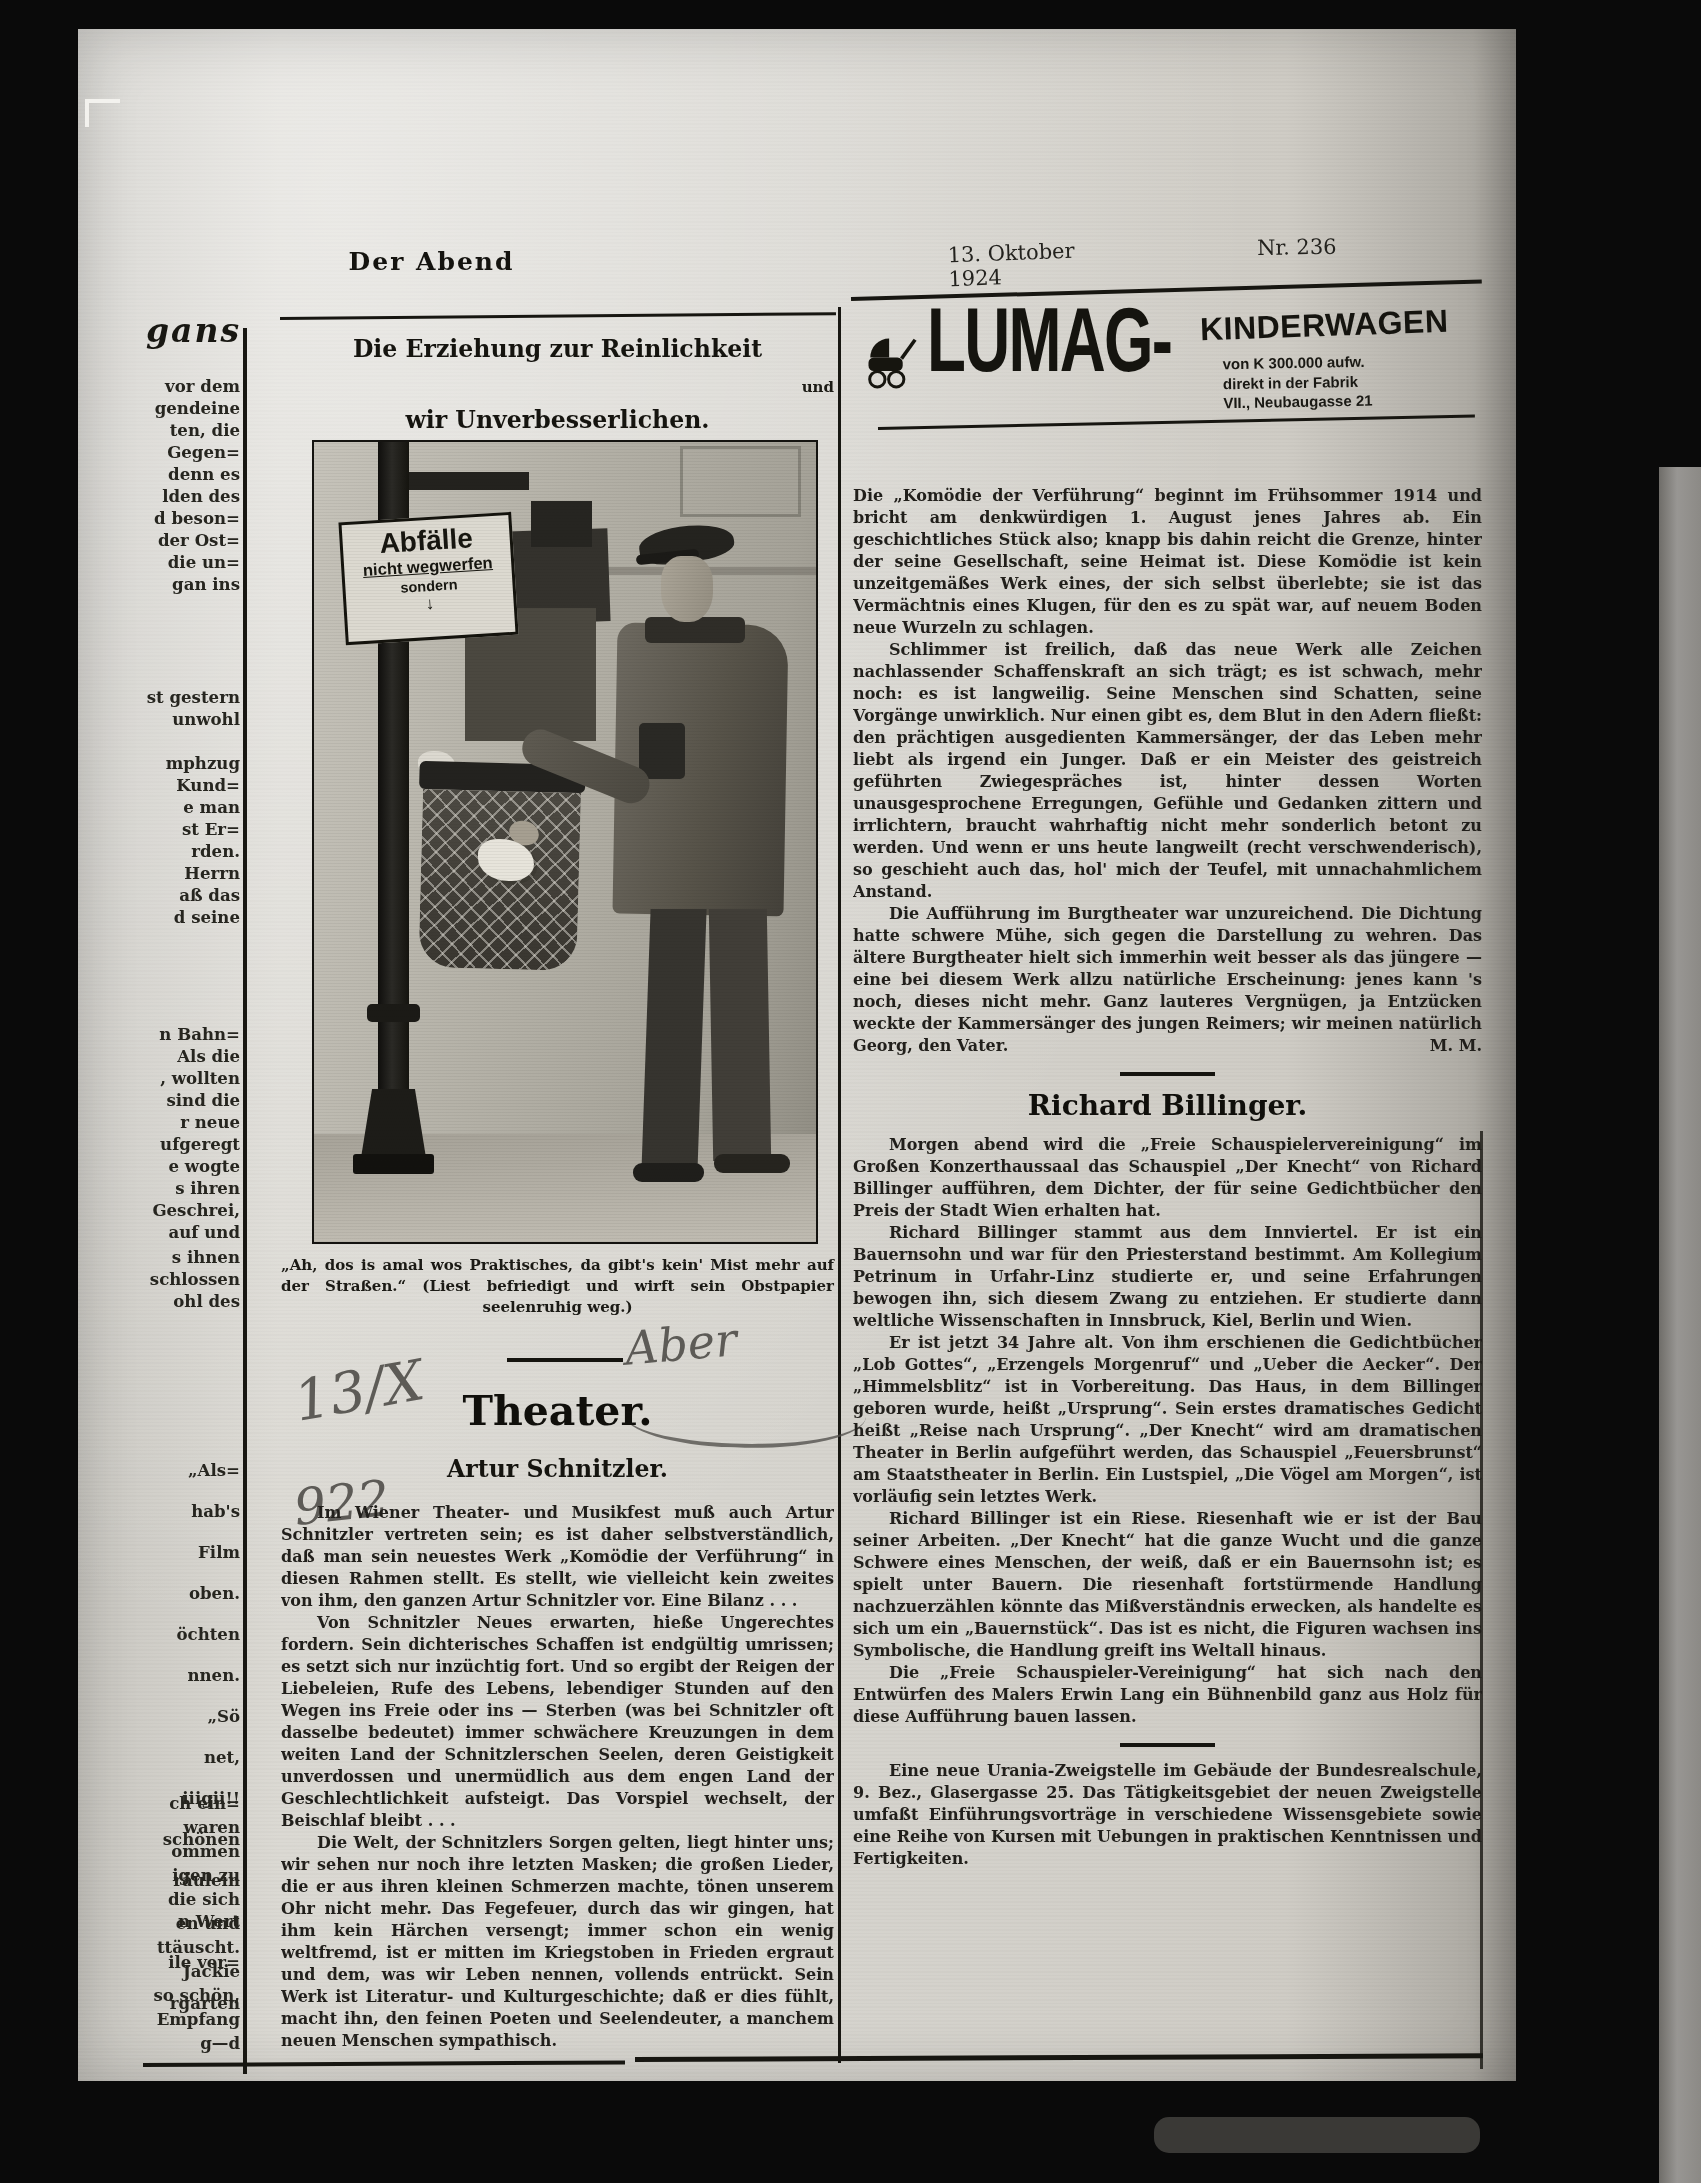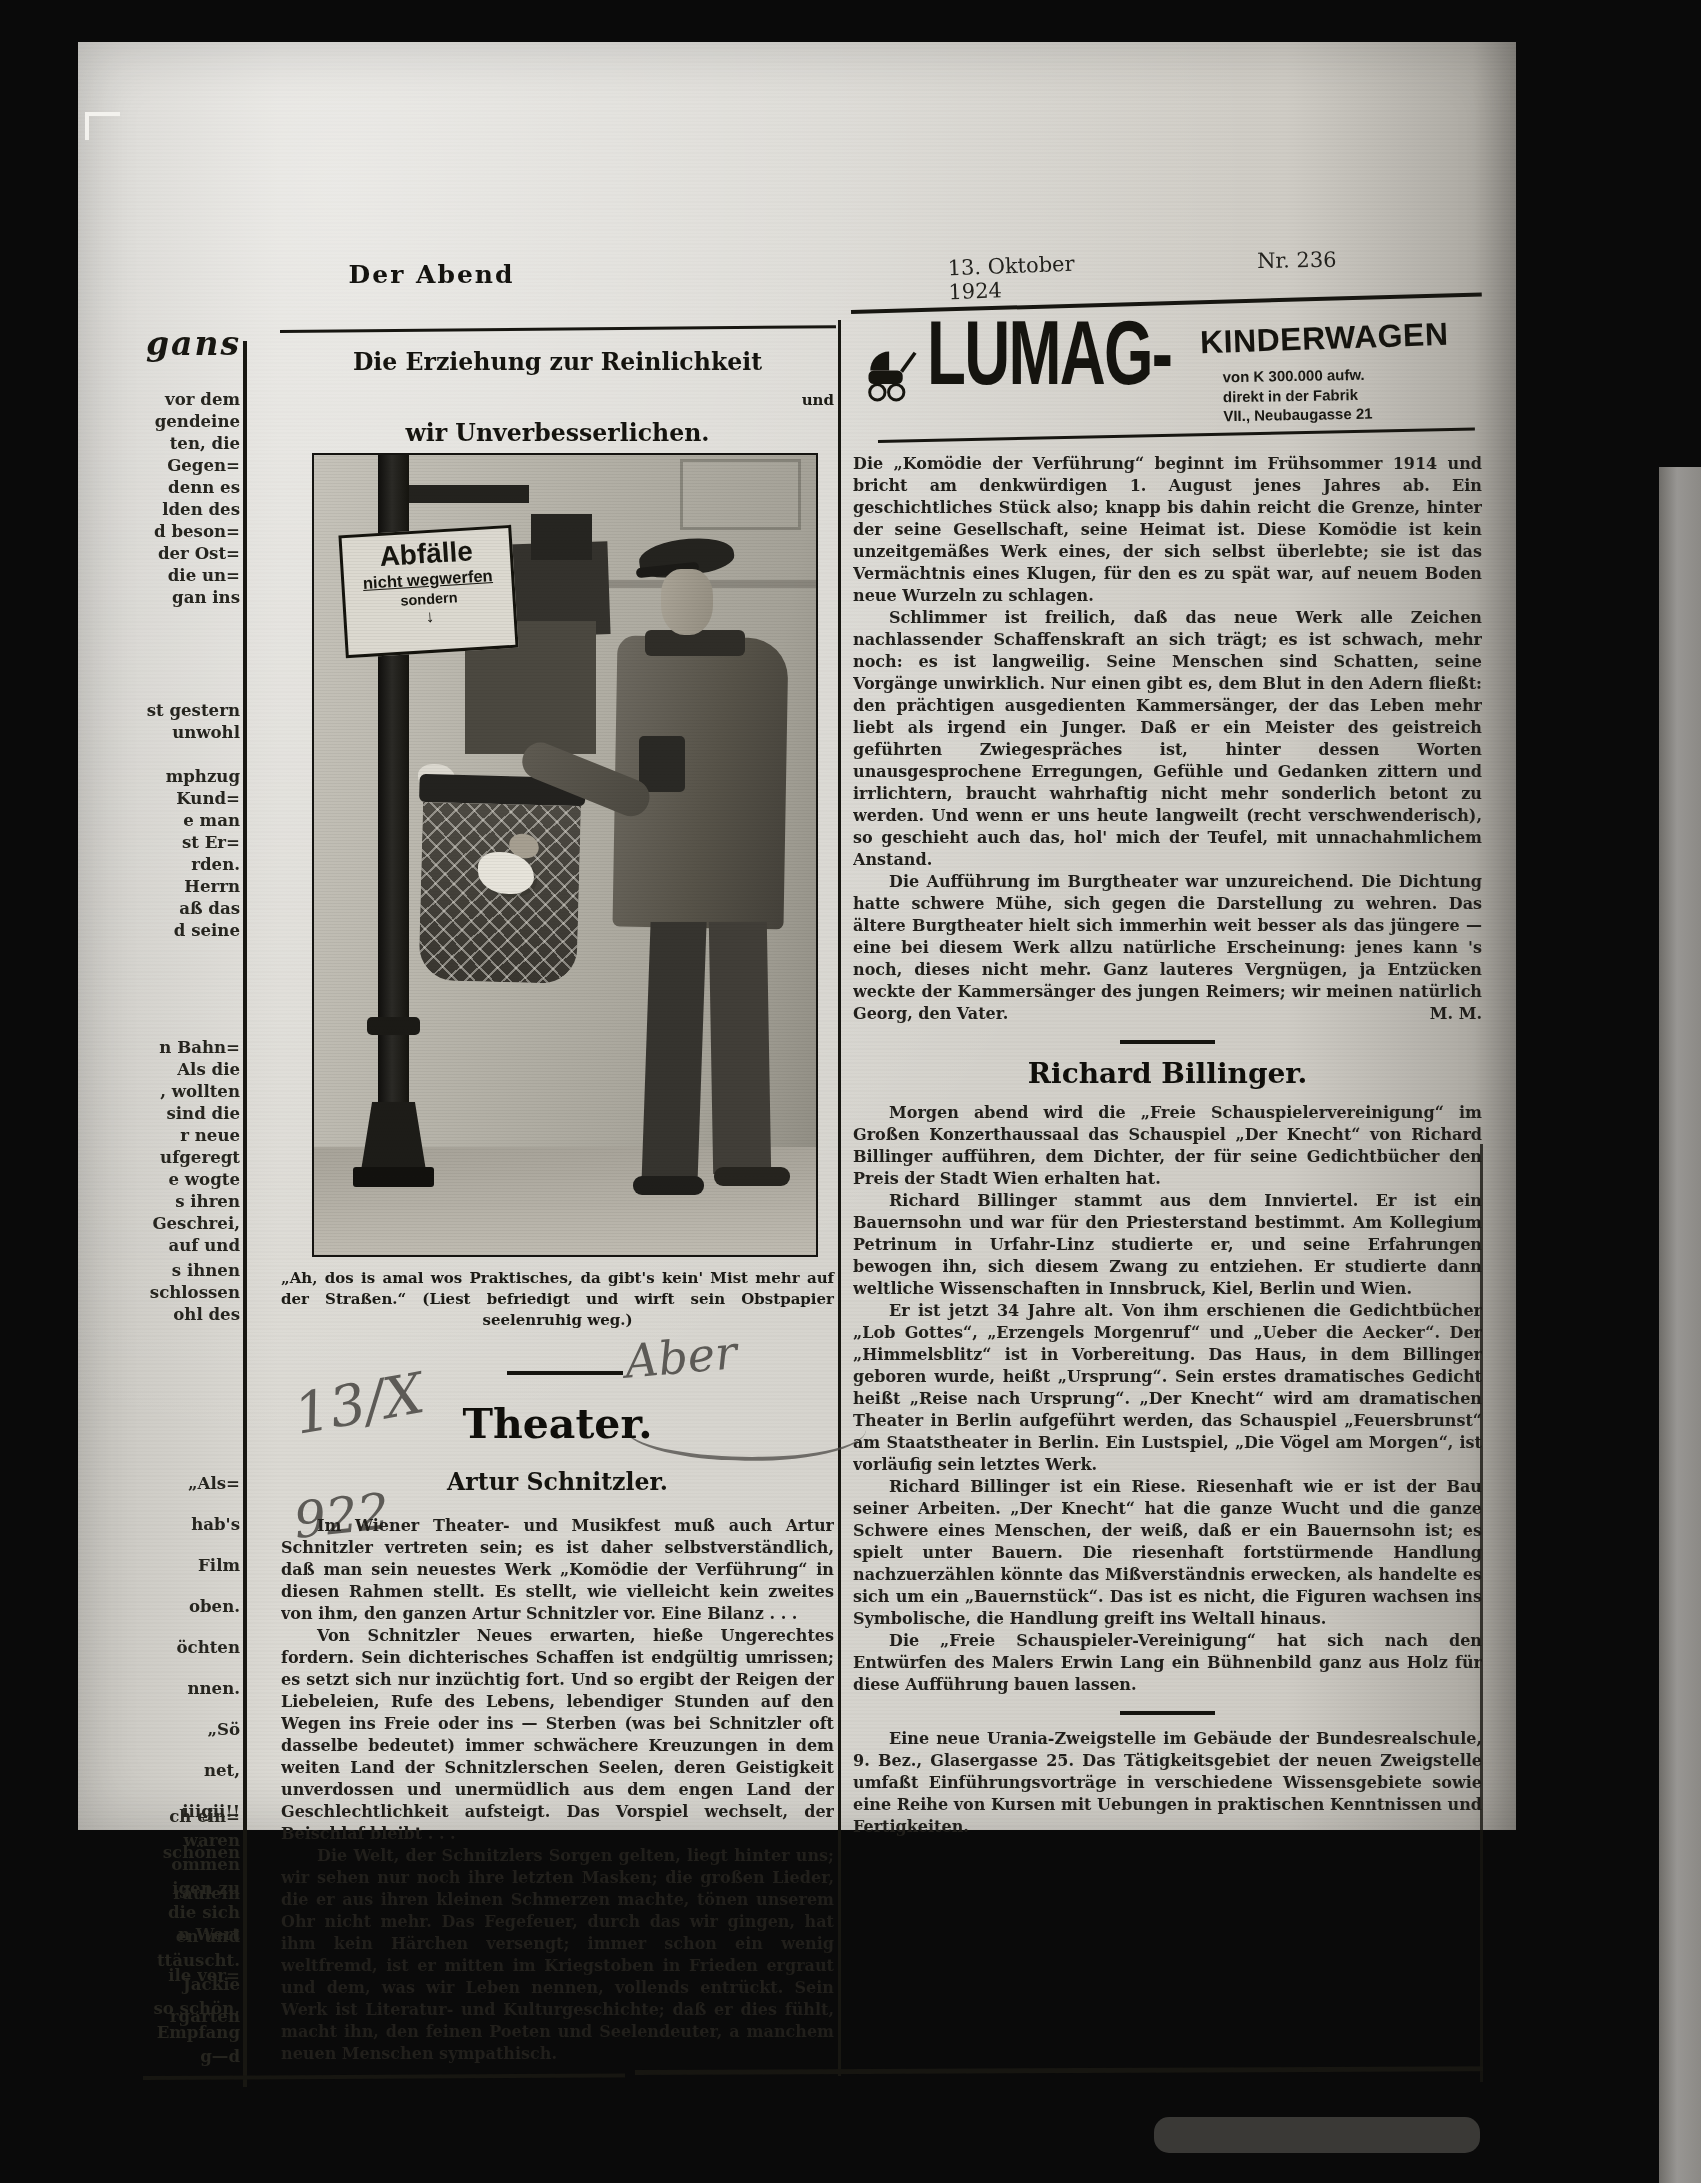--- a/index.html
+++ b/index.html
@@ -1,19 +1,19 @@
 <!DOCTYPE html>
 <html style="font-size:8px"><head>
 <meta charset="utf-8">
 <style>
   html,body{margin:0;padding:0;background:#000;}
   .stage{position:relative;width:1702px;height:2183px;background:#0a0a0a;overflow:hidden;
          font-family:"DejaVu Serif",serif;}
   
-  .paper{position:absolute;left:78px;top:42px;width:1438px;height:1788px;
+  .paper{position:absolute;left:78px;top:29px;width:1438px;height:2052px;
     background:
       radial-gradient(ellipse at 18% 8%, rgba(255,255,255,.45), transparent 55%),
       repeating-linear-gradient(0deg, rgba(0,0,0,.018) 0 1.5px, transparent 1.5px 3.5px),
       linear-gradient(90deg,#c9c7c1,#dbd9d3 14%,#d6d4ce 52%,#cfccc5 84%,#aeaba4 97%,#8f8c86 100%);
     box-shadow:inset 0 0 60px rgba(0,0,0,.18);}
   .corner-mark{position:absolute;background:#f3f2ee;}
   
   .mast-title{position:absolute;left:243px;top:218px;width:221px;text-align:center;
     font-size:25px;font-weight:bold;letter-spacing:2px;color:#14130f;}
   .mast-date{position:absolute;left:870px;top:211px;width:181px;font-size:21px;color:#23221e;
@@ -119,21 +119,21 @@
   .ad-icon{position:absolute;left:14px;top:20px;width:59px;height:80px;}
   .ad-brand{position:absolute;left:79px;top:-13px;font-family:"Liberation Sans",sans-serif;
     font-size:74px;font-weight:bold;letter-spacing:-2px;color:#15140f;
     transform:scale(.86,1.22);transform-origin:left top;}
   .ad-product{position:absolute;left:352px;top:6px;font-family:"Liberation Sans",sans-serif;
     font-size:32px;font-weight:bold;letter-spacing:0.5px;color:#15140f;transform:rotate(-2deg);}
   .ad-details{position:absolute;left:375px;top:52px;transform:rotate(-1deg);}
   .ad-details div{font-family:"Liberation Sans",sans-serif;font-size:15px;line-height:19.6px;
     font-weight:bold;color:#1a1914;}
   .right-flow{left:775px;top:411px;width:629px;height:1625px;}
-  .review .para:first-child{text-indent:0;}
+  .review .para:first-child{text-indent:0;margin-top:45px;}
   .divider{width:95px;height:4px;background:#15140f;margin:15px auto 13px auto;}
   .billinger-head{font-size:28px;font-weight:bold;text-align:center;color:#100f0b;
     margin:0 0 12px 0;}
   .urania .lead{font-weight:bold;}
   
   .gray-strip{position:absolute;left:1659px;top:467px;width:43px;height:1717px;
     background:linear-gradient(90deg,#6f6d69,#989693 42%,#8b8985);}
   .bottom-smear{position:absolute;left:1154px;top:2117px;width:326px;height:36px;
     background:#55534f;opacity:.65;border-radius:15px;}
 </style>

